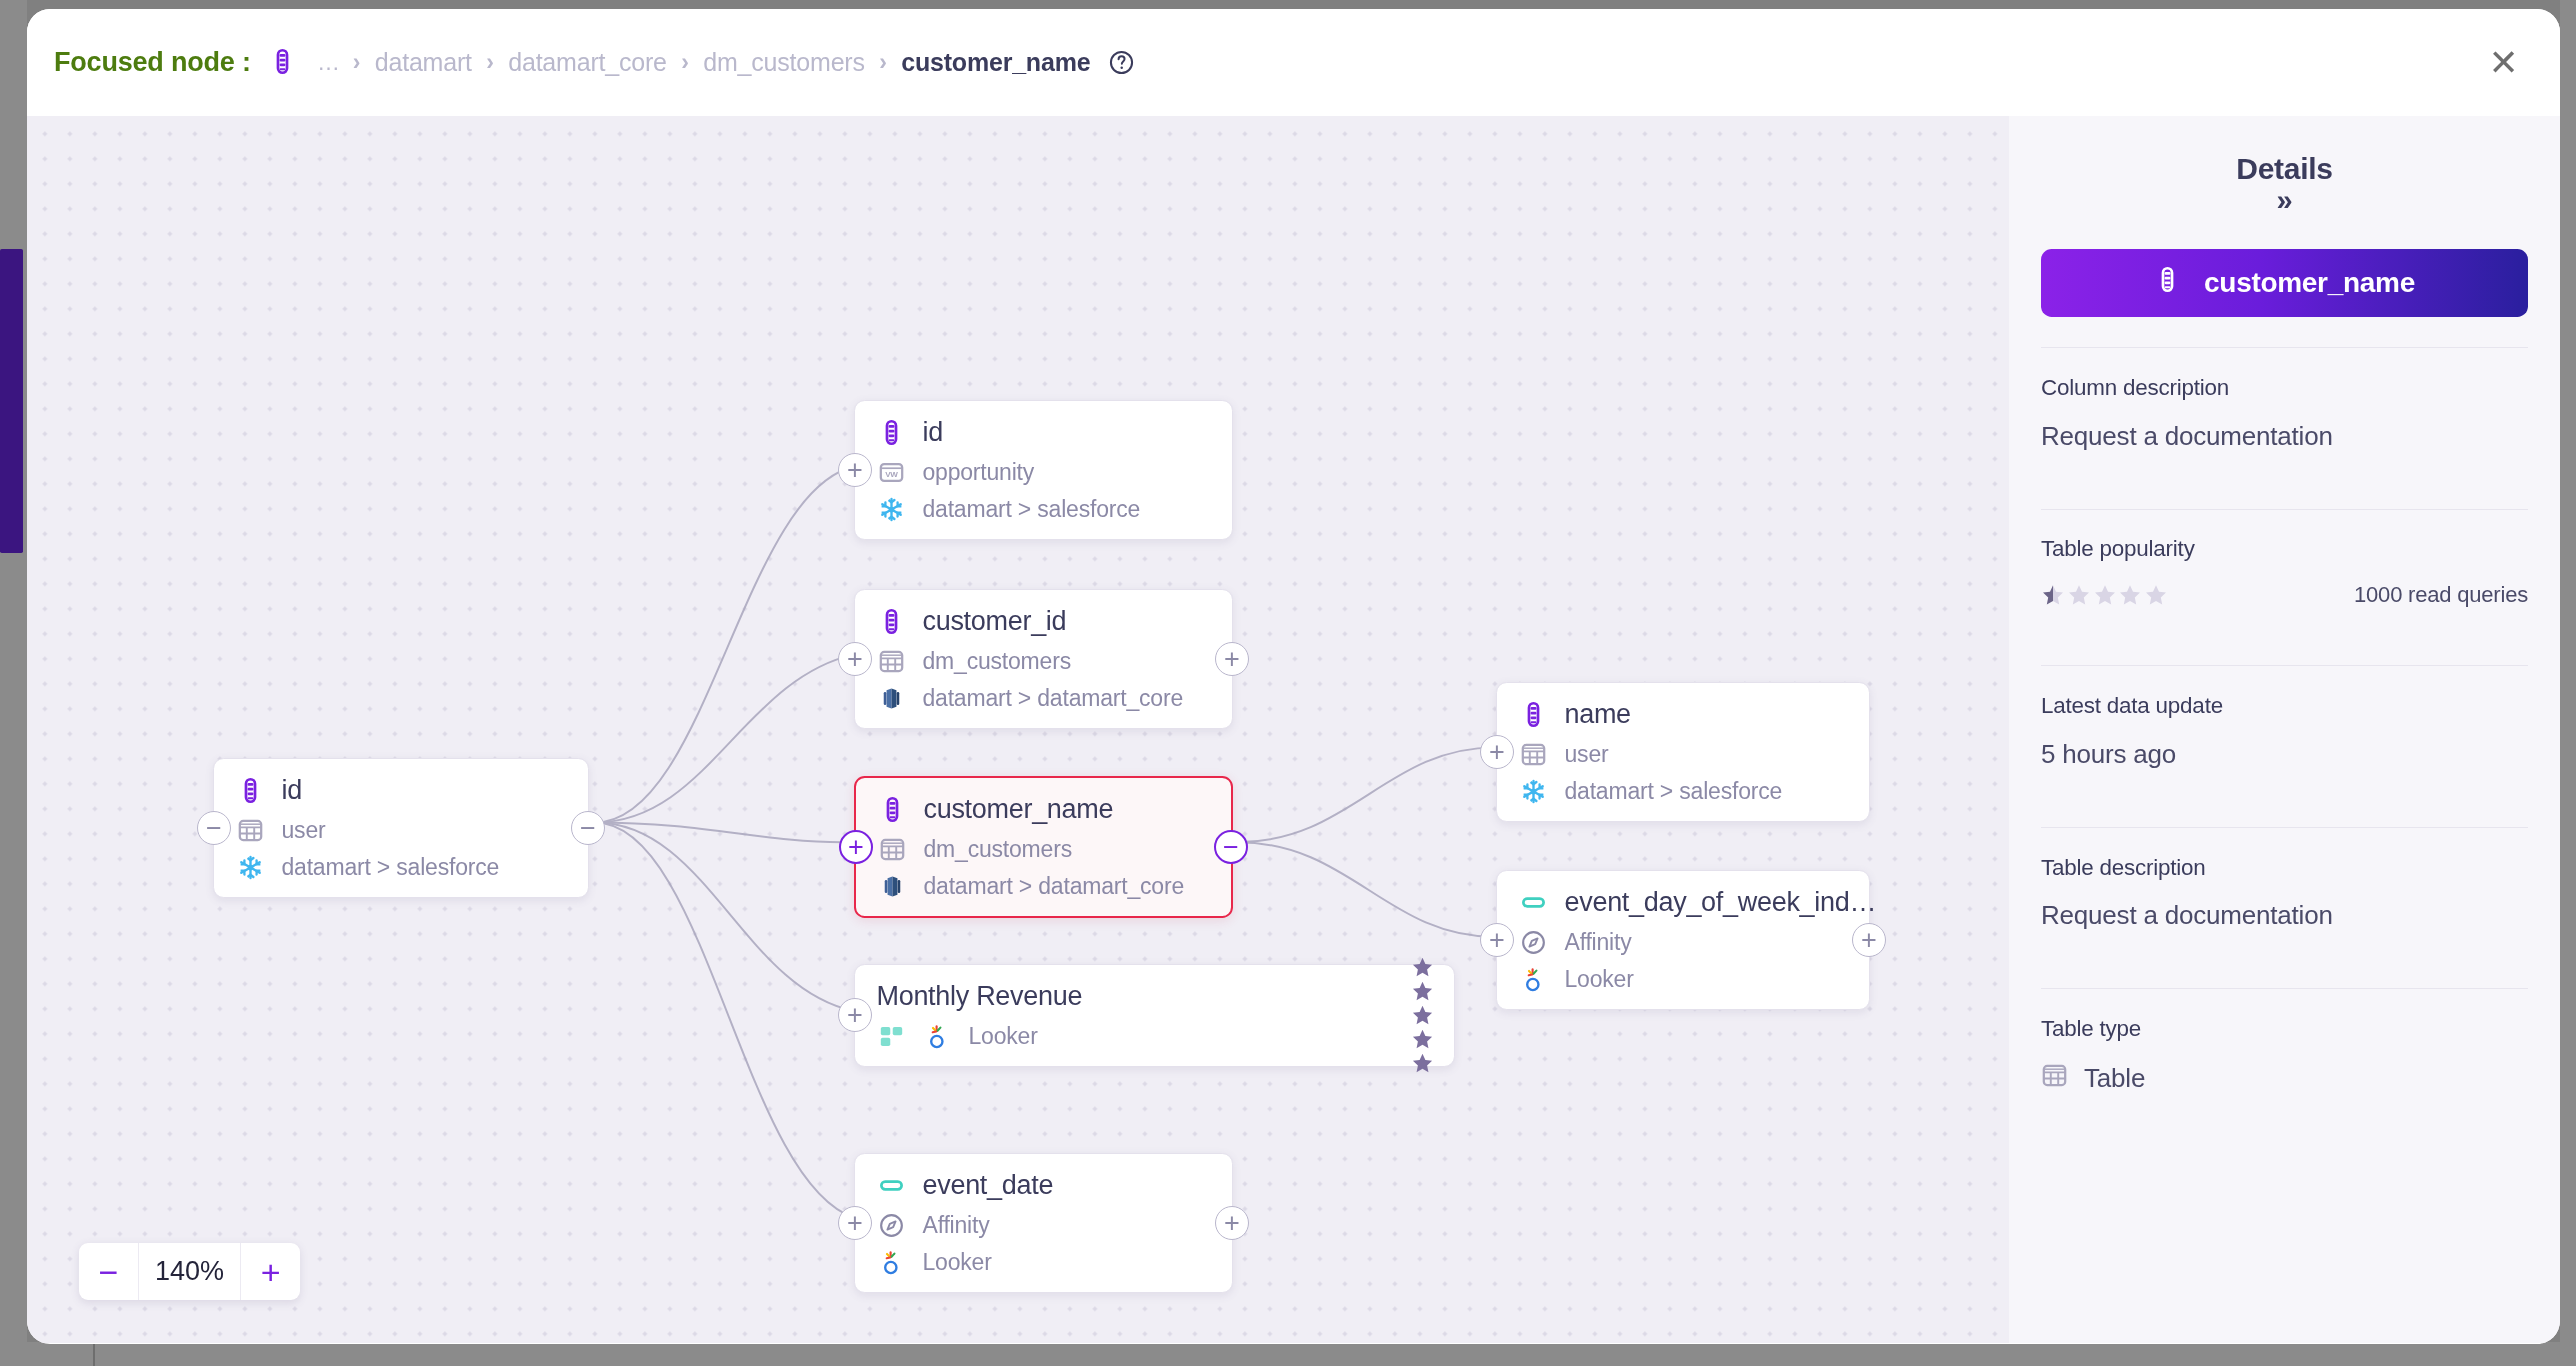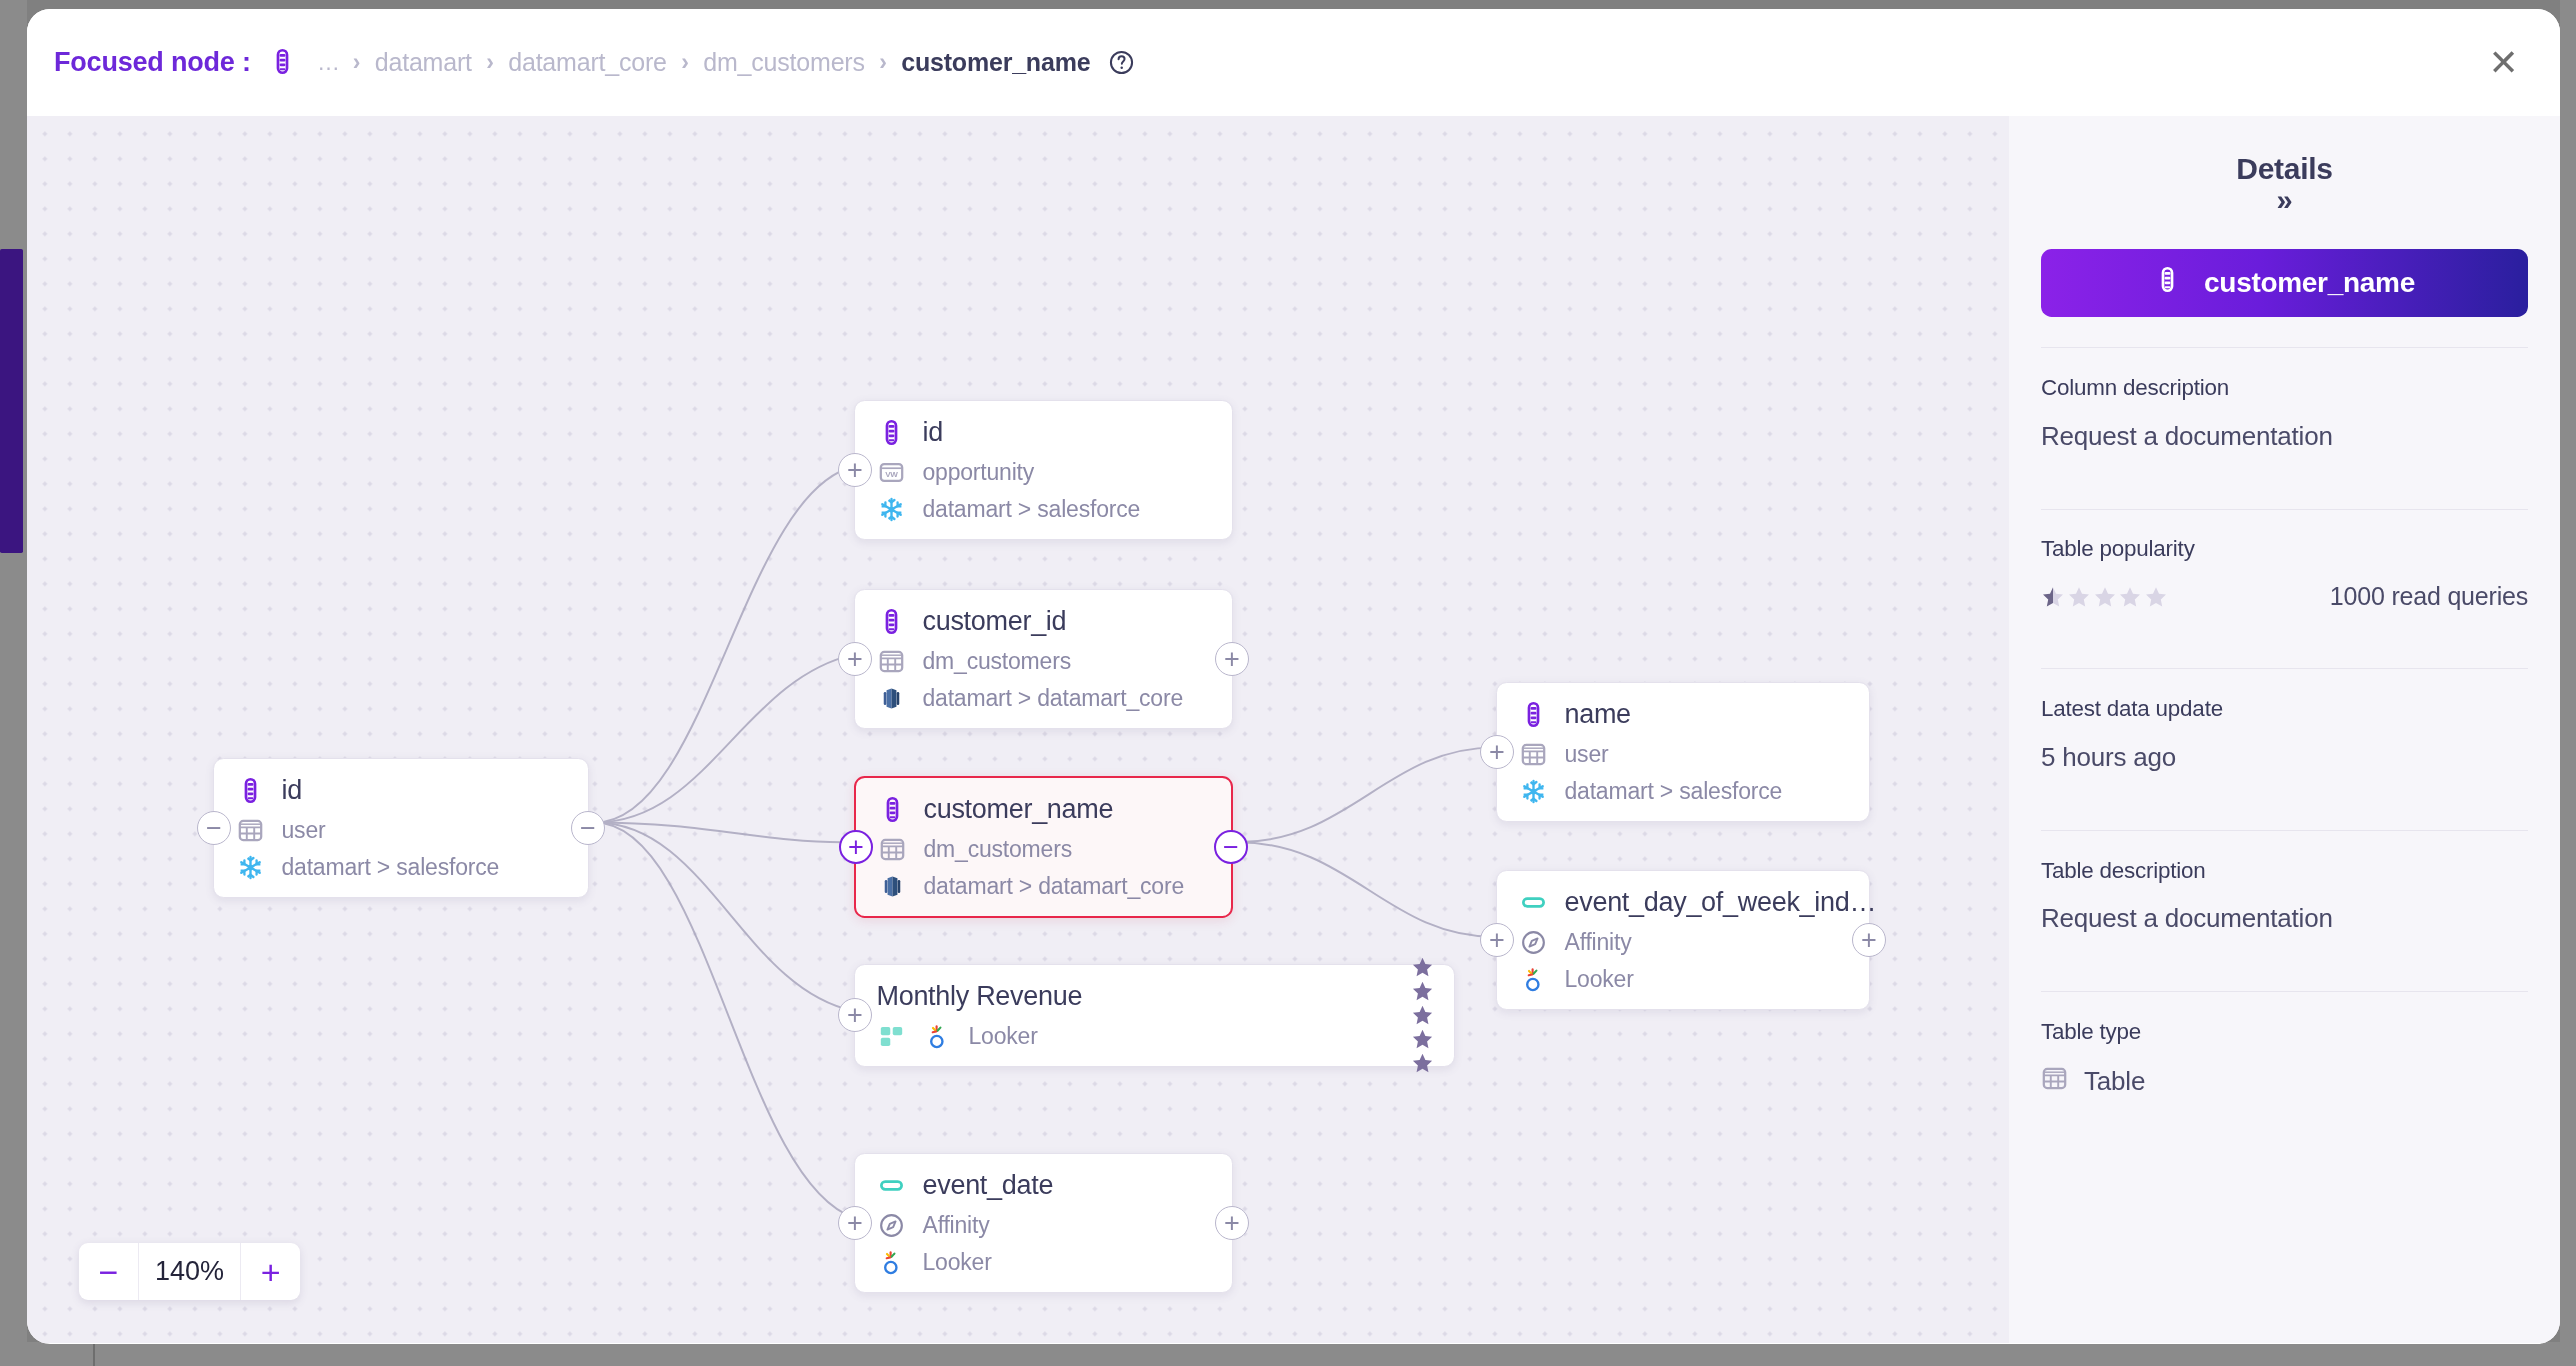--- a/index.html
+++ b/index.html
@@ -44,21 +44,21 @@
   }
 
   
   #header {
     position: absolute; left: 0; top: 0; width: 2533px; height: 107px;
     background: #ffffff;
     display: flex; align-items: center;
   }
   #focus-label {
     margin-left: 27px;
-    font-size: 27px; font-weight: 700; color: #6d28d9;
+    font-size: 27px; font-weight: 700; color: #4d7c0f;
     letter-spacing: -0.2px; white-space: nowrap;
   }
   #breadcrumb { display: flex; align-items: center; margin-left: 16px; gap: 0; }
   .crumb-ellipsis { color: #b9b8cc; font-size: 23px; padding: 0 5.4px; }
   .crumb {
     font-size: 25px; color: #b9b8cc; font-weight: 400;
     padding: 0 7.2px; white-space: nowrap; letter-spacing: -0.2px;
   }
   .crumb.active { color: #3b3c5c; font-weight: 700; }
   .crumb-sep {
@@ -176,21 +176,21 @@
   .sep { height: 0.9px; background: #e7e5ee; margin: 30px 0 0 0; }
   .field { padding-top: 27px; padding-bottom: 27px; }
   .field-label { font-size: 22.4px; font-weight: 400; color: #3b3c5c; letter-spacing: -0.2px; }
   .field-value { font-size: 26px; color: #4a4a68; margin-top: 19.7px; letter-spacing: -0.2px; }
   .field-value.with-ico { display: flex; align-items: center; gap: 16px; }
 
   #popularity-row {
     display: flex; align-items: center; justify-content: space-between; margin-top: 19.7px;
   }
   #stars { display: flex; gap: 1.8px; }
-  #read-queries { font-size: 25px; color: #4a4a68; letter-spacing: -0.2px; }
+  #read-queries { font-size: 22px; color: #4a4a68; letter-spacing: -0.2px; }
 
   #lineage-btn {
     margin-top: 5.4px; height: 63px; border-radius: 9px;
     border: 0.9px solid #ddd9e8; background: #f7f6fa;
     display: flex; align-items: center; justify-content: center; gap: 9px;
     font-size: 24px; font-weight: 700; color: #3b3c5c; letter-spacing: -0.2px;
   }
 </style>
 </head>
 <body>

